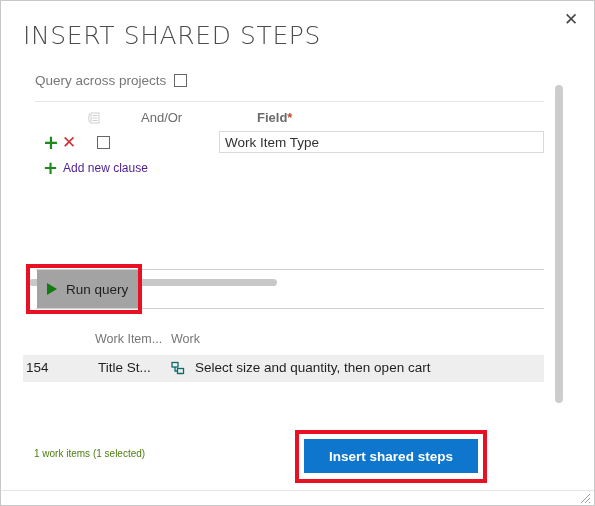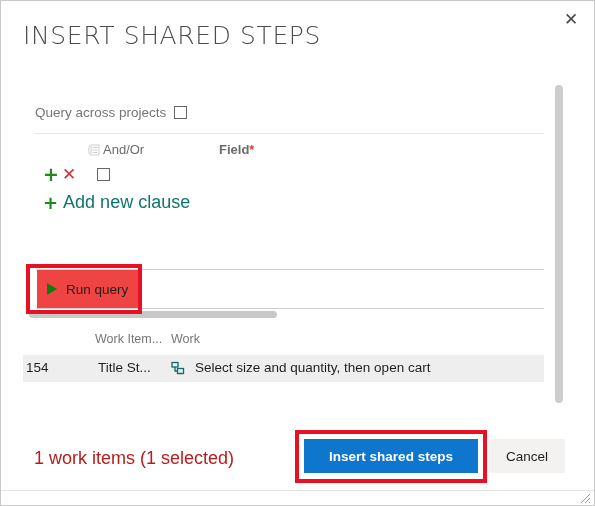--- a/index.html
+++ b/index.html
@@ -48,21 +48,21 @@
     color: #4c4c4c;
     font-weight: 300;
     font-family: "DejaVu Sans", sans-serif;
     white-space: nowrap;
   }
 
   
   .query-region {
     position: absolute;
     left: 0;
-    top: 92px;
+    top: 60px;
     width: 479px;
     height: 250px;
     padding-left: 18px;
   }
 
   .across-row {
     position: absolute;
     left: 34px;
     top: 12px;
     display: flex;
@@ -88,20 +88,21 @@
     background: #e6e6e6;
     height: 1px;
   }
   .line-1 { left: 34px; top: 40px; width: 509px; }
 
   .clause-head {
     position: absolute;
     top: 49px;
     font-size: 13px;
     color: #6b6b6b;
+    margin-left: 38px;
   }
   .ch-andor { left: 102px; }
   .ch-field { left: 218px; font-weight: bold; }
   .ch-field .req { color: #c84a2e; }
 
   .grp-icon {
     position: absolute;
     left: 86px;
     top: 50px;
     width: 13px;
@@ -169,22 +170,22 @@
     cursor: pointer;
   }
   .add-clause .ac-plus {
     color: #1e8a1e;
     font-size: 18px;
     line-height: 16px;
     font-weight: bold;
     font-family: "DejaVu Sans", sans-serif;
   }
   .add-clause .ac-label {
-    font-size: 18px;
-    color: #0f766e;
+    font-size: 12px;
+    color: #4c1d95;
   }
 
   .hscroll-track {
     position: absolute;
     left: 28px;
     top: 218px;
     width: 515px;
     height: 7px;
   }
   .hscroll-thumb {
@@ -221,21 +222,21 @@
     width: 508px;
     height: 1px;
     background: #cfcfcf;
   }
   .run-query {
     position: absolute;
     left: 36px;
     top: 1px;
     height: 38px;
     box-sizing: border-box;
-    background: #ef4444;
+    background: #a3a3a3;
     display: flex;
     align-items: center;
     padding: 0 14px 0 10px;
     gap: 9px;
     cursor: pointer;
   }
   .play-tri {
     width: 0;
     height: 0;
     border-left: 10px solid #107c10;
@@ -345,22 +346,22 @@
     left: 0;
     top: 72px;
     width: 595px;
     height: 1px;
     background: #e4e4e4;
   }
   .count-text {
     position: absolute;
     left: 33px;
     top: 30px;
-    font-size: 18px;
-    color: #b91c1c;
+    font-size: 10px;
+    color: #4d7c0f;
     white-space: nowrap;
   }
   .btn-primary {
     position: absolute;
     left: 303px;
     top: 438px;
     width: 174px;
     height: 34px;
     background: #0f76cd;
     color: #ffffff;
@@ -422,20 +423,21 @@
         <path d="M2.5 1.5 Q0.8 6 2.5 10.5" fill="none" stroke="#cfcfcf" stroke-width="1"></path>
       </svg>
     </span>
     <div class="clause-head ch-andor">And/Or</div>
     <div class="clause-head ch-field"><span>Field</span><span class="req">*</span></div>
 
     <div class="clause-row">
       <span class="btn-plus">+</span>
       <span class="btn-x">✕</span>
       <span class="cb clause-cb"></span>
+      <input class="field-input" type="text" value="Work Item Type" style="">
     </div>
 
     <div class="add-clause">
       <span class="ac-plus">+</span>
       <span class="ac-label">Add new clause</span>
     </div>
 
     <div class="hscroll-track">
       <div class="hscroll-thumb"></div>
     </div>
@@ -474,21 +476,20 @@
   <div class="vscroll">
     <div class="vscroll-thumb"></div>
   </div>
 
   <div class="footer">
     <div class="foot-line"></div>
     <div class="count-text">1 work items (1 selected)</div>
   </div>
 
   <button class="btn-primary">Insert shared steps</button>
-  <button class="btn-secondary">Cancel</button>
 
   <div class="redbox" id="redbox-run"></div>
   <div class="redbox" id="redbox-insert"></div>
 
   <div class="resize-grip">
     <svg width="12" height="12" viewBox="0 0 12 12" aria-hidden="true">
       <line x1="11" y1="2" x2="2" y2="11" stroke="#9a9a9a" stroke-width="1"></line>
       <line x1="11" y1="6" x2="6" y2="11" stroke="#9a9a9a" stroke-width="1"></line>
       <line x1="11" y1="10" x2="10" y2="11" stroke="#9a9a9a" stroke-width="1"></line>
     </svg>

